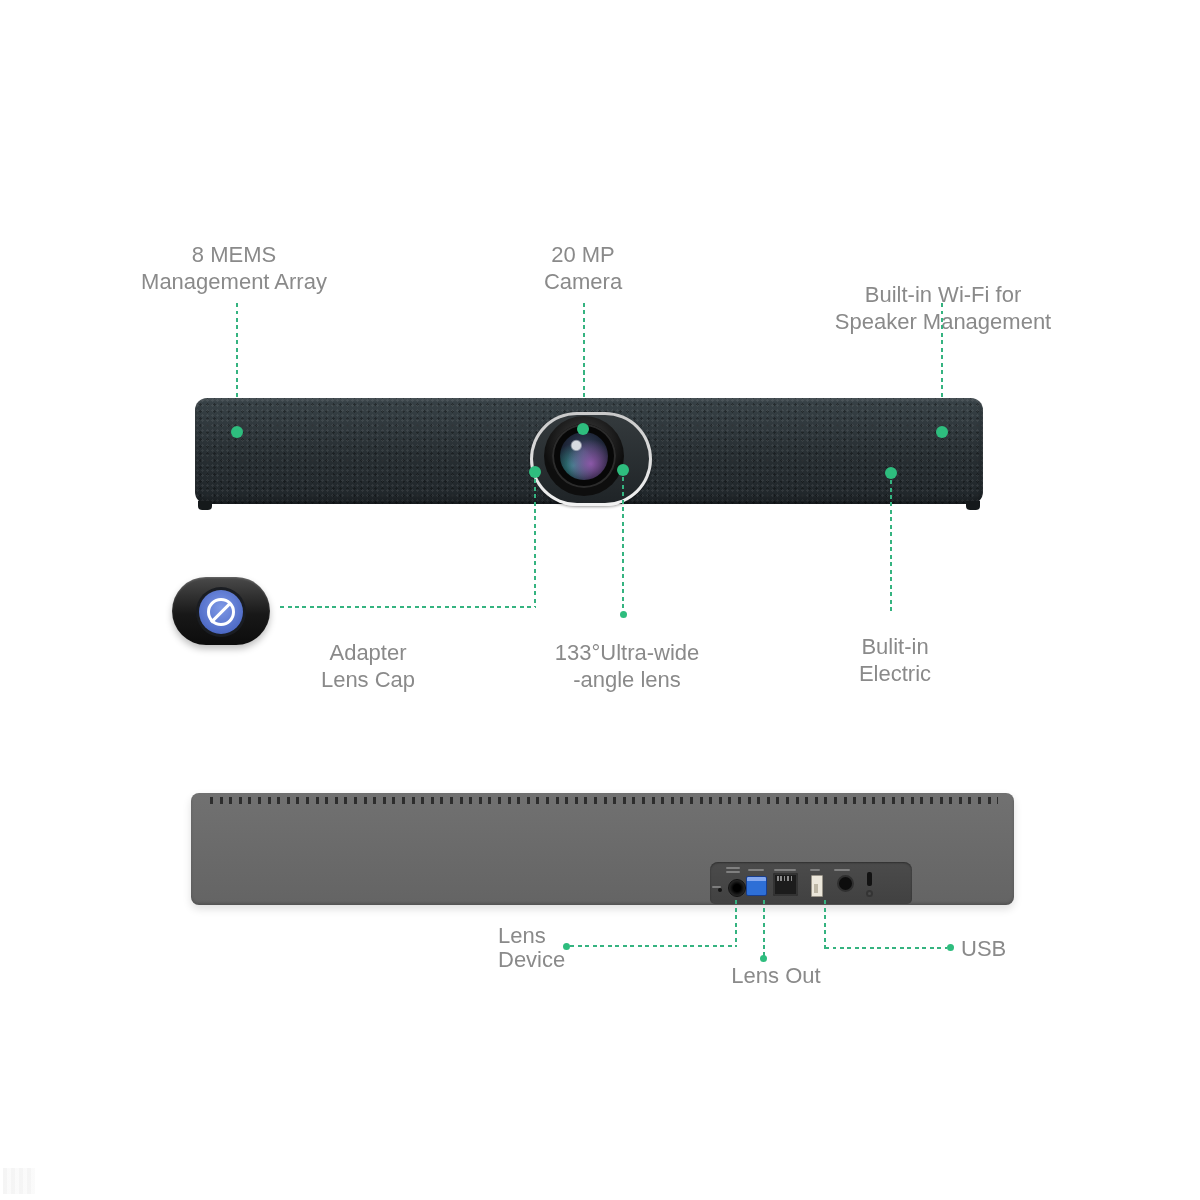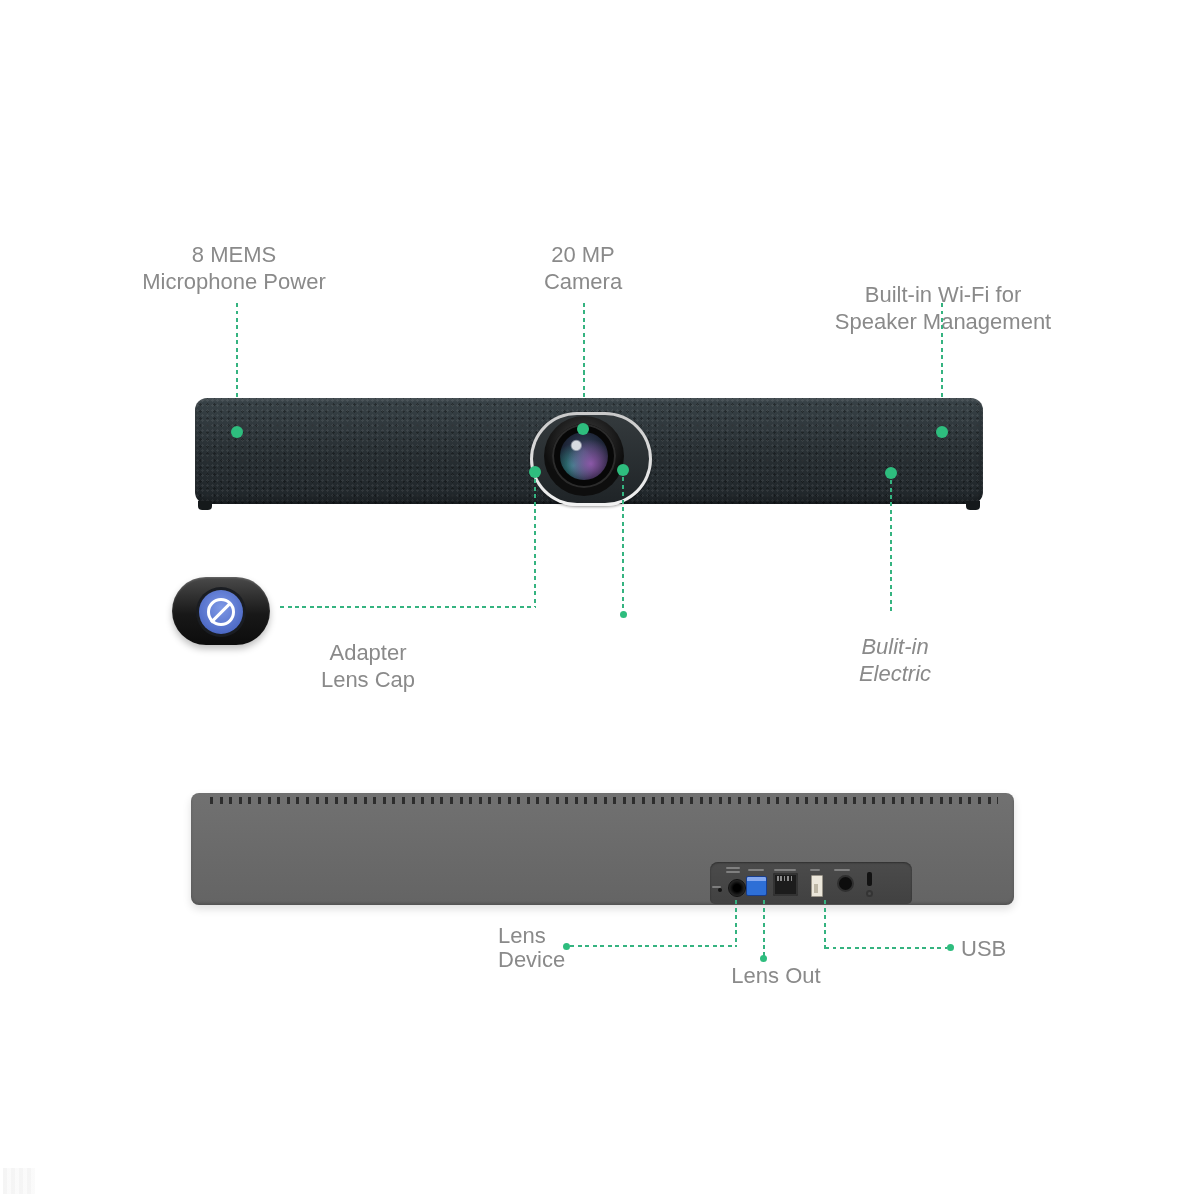--- a/index.html
+++ b/index.html
@@ -84,21 +84,21 @@
   .artifact{position:absolute;left:3px;top:1168px;width:32px;height:26px;opacity:0.35;
     background:repeating-linear-gradient(90deg,#e2e2e2 0 4px,#f2f2f2 4px 8px);}
 </style>
 </head>
 <body>
 
 <div class="stage">
 
   <div class="lbl center" style="left:234px;top:241px;">
     <div>8 MEMS</div>
-    <div>Microphone Power</div>
+    <div>Management Array</div>
   </div>
   <div class="lbl center" style="left:583px;top:241px;">
     <div>20 MP</div>
     <div>Camera</div>
   </div>
   <div class="lbl center" style="left:943px;top:241px;margin-top:40px;">
     <div>Built-in Wi-Fi for</div>
     <div>Speaker Management</div>
   </div>
 
@@ -134,21 +134,25 @@
     <div class="cap-blue">
       <div class="cap-ring"></div>
       <div class="cap-slash"></div>
     </div>
   </div>
 
   <div class="lbl center" style="left:368px;top:639px;">
     <div>Adapter</div>
     <div>Lens Cap</div>
   </div>
-  <div class="lbl center" style="left:895px;top:633px;font-style:italic;">
+  <div class="lbl center" style="left:627px;top:639px;">
+    <div>133°Ultra-wide</div>
+    <div>-angle lens</div>
+  </div>
+  <div class="lbl center" style="left:895px;top:633px;">
     <div>Bulit-in</div>
     <div>Electric</div>
   </div>
 
   <div class="rear-bar">
     <div class="vents"></div>
     <div class="recess">
 
       <div class="pmark" style="left:16px;top:5px;width:14px;"></div>
       <div class="pmark" style="left:16px;top:9px;width:14px;"></div>

